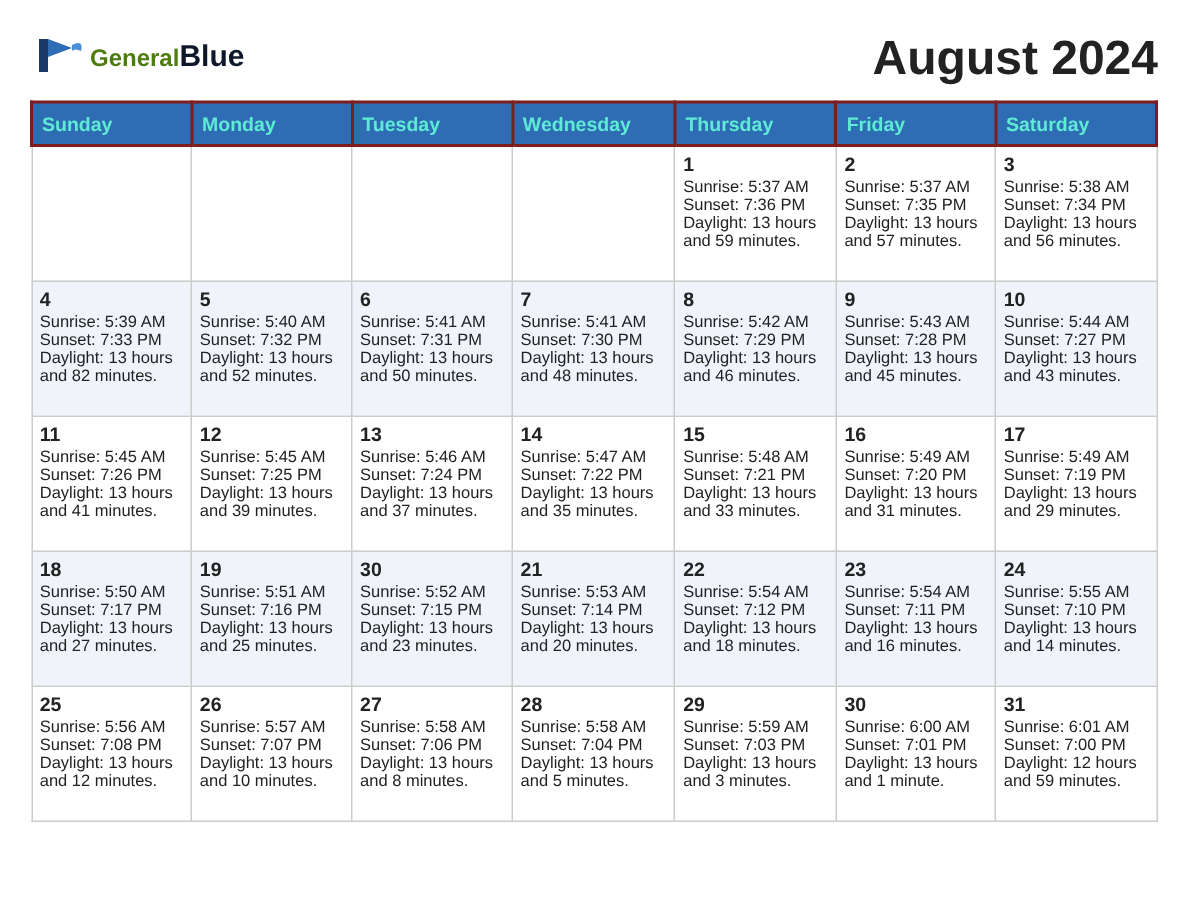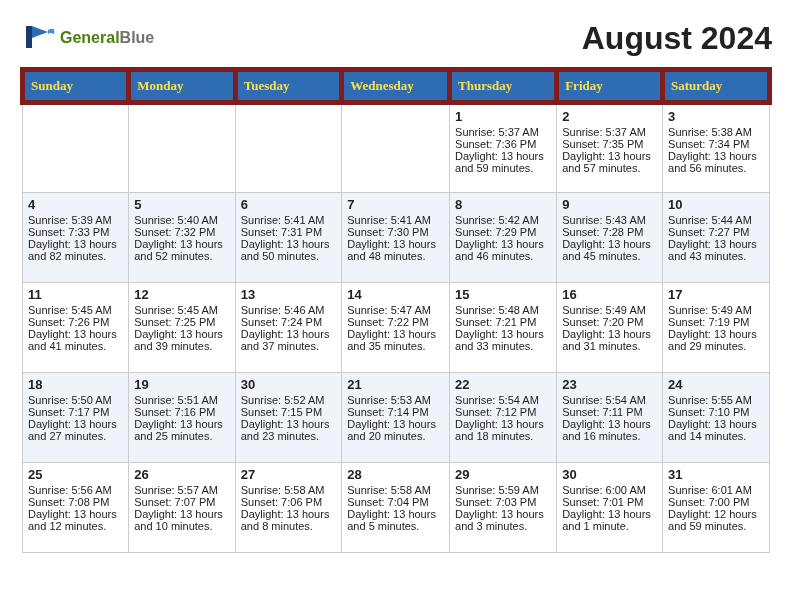--- a/index.html
+++ b/index.html
@@ -28,27 +28,26 @@
       font-size: 18px;
       color: #444;
     }
     table {
       width: 100%;
       border-collapse: collapse;
       font-size: 11px;
     }
     thead tr th {
       background: #2e6db4;
-      color: #fde047;
+      color: #5eead4;
       text-align: left;
       padding: 6px 6px;
       font-size: 13px;
       font-weight: bold;
-      border: 5px solid #7f1d1d;
-      font-family: Liberation Serif, serif;
+      border: 2px solid #7f1d1d;
     }
     tbody tr {
       background: #fff;
     }
     tbody tr:nth-child(even) {
       background: #f0f4fa;
     }
     td {
       border: 1px solid #ccc;
       padding: 4px 5px;
@@ -79,21 +78,21 @@
 <div class="header">
   <div class="logo-wrapper">
     <svg width="36" height="36" viewBox="0 0 36 36">
 
       <rect x="6" y="6" width="6" height="22" fill="#1a3a6b"></rect>
       <polygon points="12,6 28,12 12,18" fill="#2e6db4"></polygon>
       <path d="M28,10 Q36,6 34,14 Q30,12 28,14 Z" fill="#4a90d9"></path>
     </svg>
     <div>
       <div>
-        <span style="font-size:16px;font-weight:bold;color:#4d7c0f;">General</span><span style="font-size:16px;font-weight:bold;color:#737373;">Blue</span>
+        <span style="font-size:16px;font-weight:bold;color:#4d7c0f;">General</span><span style="font-size:20px;font-weight:bold;color:#0f172a;">Blue</span>
       </div>
     </div>
   </div>
   <div class="title-block">
     <div class="month-title">August 2024</div>
   </div>
 </div>
 
 <table>
   <thead>

